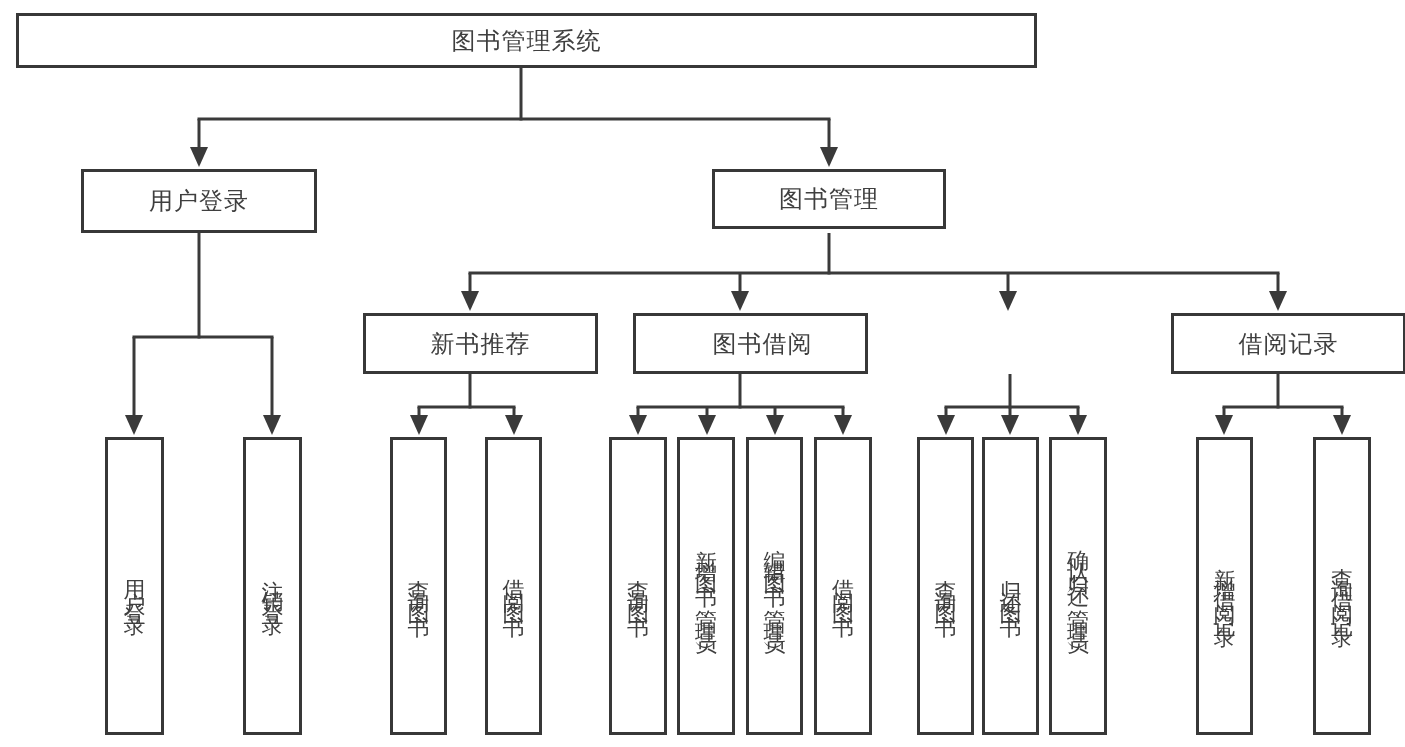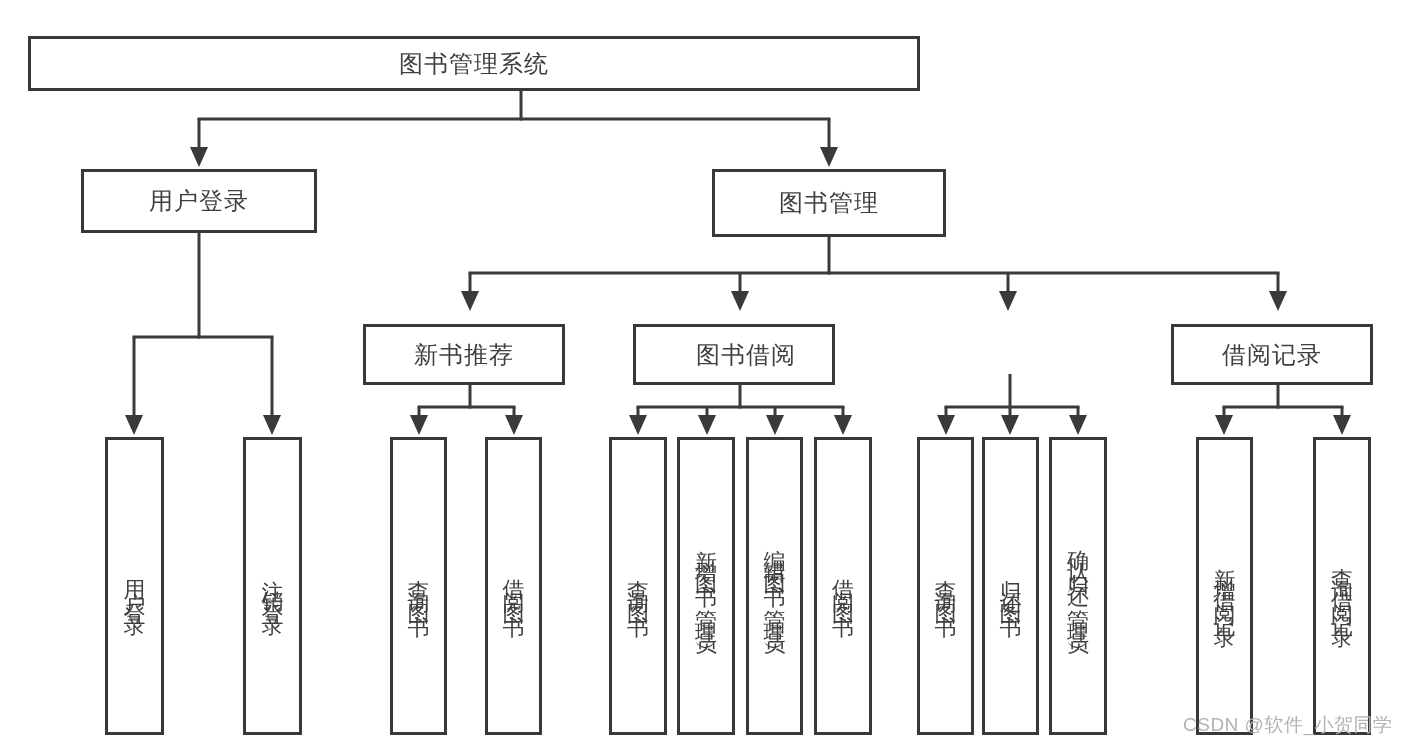--- a/index.html
+++ b/index.html
@@ -35,24 +35,24 @@
     align-items: center;
     justify-content: center;
     color: #3f3f3f;
   }
   .hlabel {
     font-size: 24px;
     letter-spacing: 1px;
     line-height: 1;
     white-space: nowrap;
   }
-  .root-box   { left: 28px;  top: 13px;  width: 892px; height: 55px; margin-top: 23px; }
+  .root-box   { left: 16px;  top: 13px;  width: 1021px; height: 55px; }
   .l2-login   { left: 81px;  top: 169px; width: 236px;  height: 64px; }
-  .l2-mgmt    { left: 712px; top: 169px; width: 234px;  height: 68px; }
-  .l3         { top: 324px; height: 61px; width: 202px; }
+  .l2-mgmt    { left: 712px; top: 169px; width: 234px;  height: 60px; }
+  .l3         { top: 313px; height: 61px; width: 235px; }
   .l3-rec     { left: 363px; }
   .l3-borrow  { left: 633px; padding-left: 24px; }
   .l3-current { left: 903px; }
   .l3-records { left: 1171px; text-align: right; }
   .leaf {
     top: 437px;
     height: 298px;
     width: 58px;
   }
   .vlabel {
@@ -215,15 +215,14 @@
   <div class="box leaf leaf-11">
     <span class="vlabel">确认归还（管理员）</span>
   </div>
   <div class="box leaf leaf-12">
     <span class="vlabel">新增借阅记录</span>
   </div>
   <div class="box leaf leaf-13">
     <span class="vlabel">查询借阅记录</span>
   </div>
 
-  <div class="watermark">CSDN @软件_小贺同学</div>
 
 </div>
 
 </body></html>

